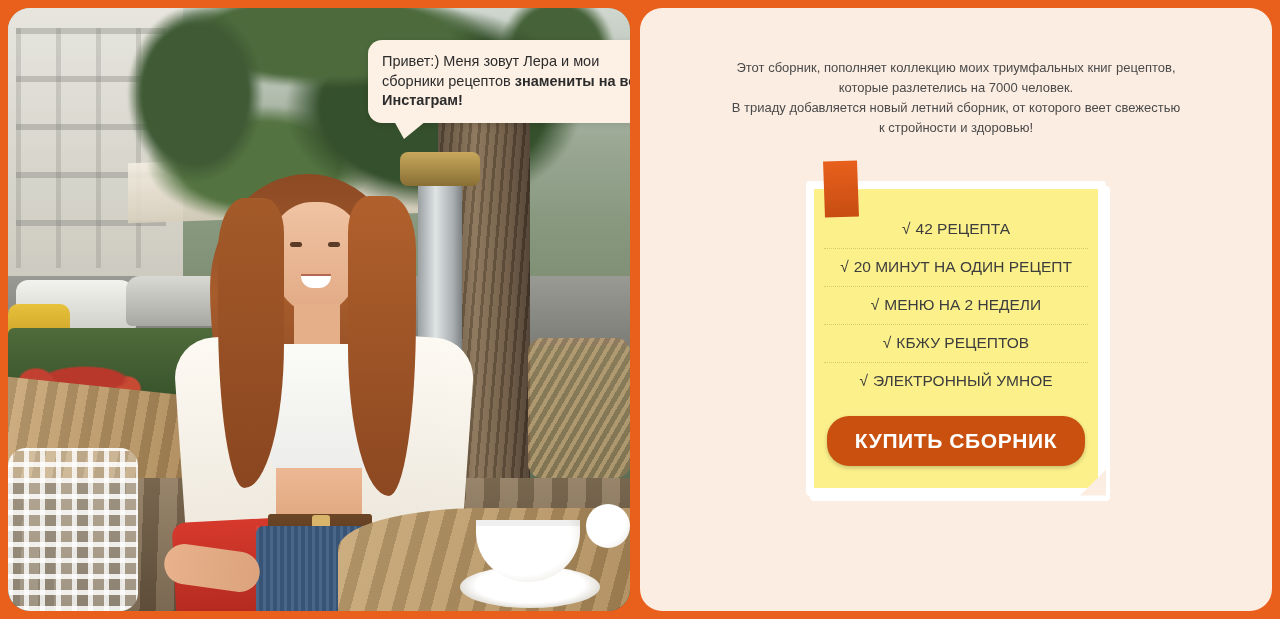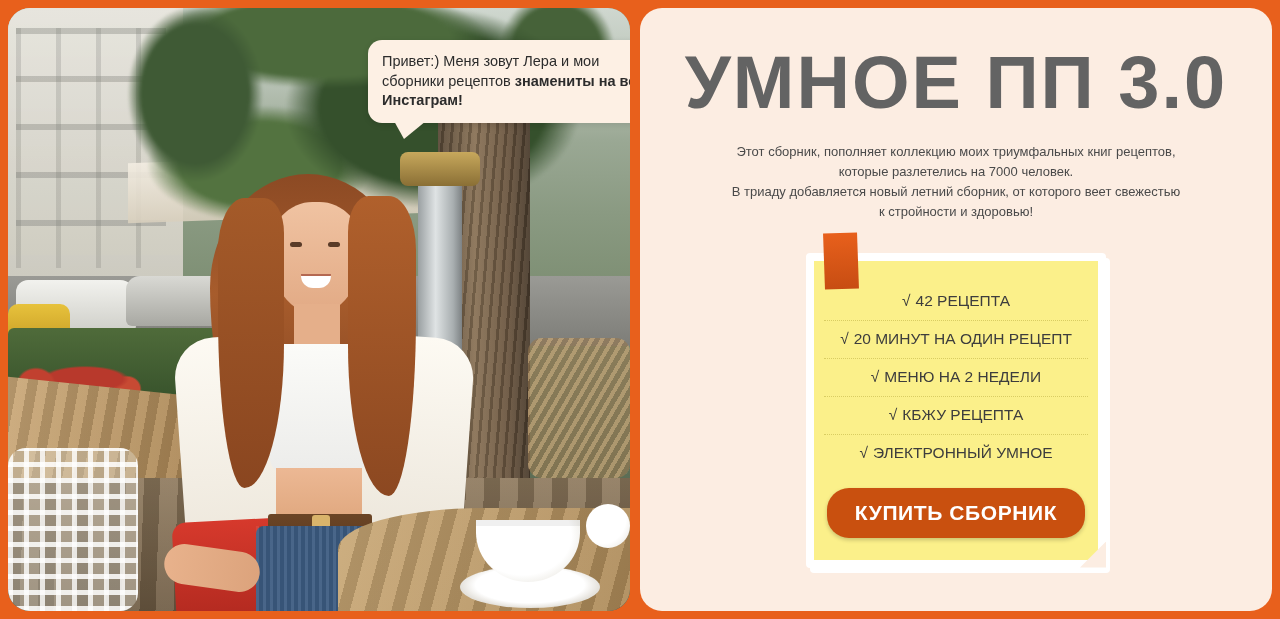--- a/index.html
+++ b/index.html
@@ -312,21 +312,21 @@
     margin-top: 22px;
     width: 560px;
     text-align: center;
     font-size: 13px;
     line-height: 1.55;
     color: #4a4a4a;
   }
 
   .card-wrap {
     position: relative;
-    margin-top: 30px;
+    margin-top: 42px;
     width: 300px;
   }
   .tape {
     position: absolute;
     left: 18px; top: -20px;
     width: 34px; height: 56px;
     background: linear-gradient(180deg,#e8601c,#c74d12);
     transform: rotate(-2deg);
     z-index: 3;
   }
@@ -420,21 +420,20 @@
     <div class="ph-saucer"></div>
     <div class="ph-cup"></div>
     <div class="ph-cup2"></div>
 
     <div class="bubble">
       <span>Привет:) Меня зовут Лера и мои сборники рецептов </span><b>знамениты на весь Инстаграм!</b>
     </div>
   </div>
 
   <div class="right-panel">
-    <h1 class="title">УМНОЕ ПП 3.0</h1>
 
     <div class="subtitle">
       <div>Этот сборник, пополняет коллекцию моих триумфальных книг рецептов,</div>
       <div>которые разлетелись на 7000 человек.</div>
       <div>В триаду добавляется новый летний сборник, от которого веет свежестью</div>
       <div>к стройности и здоровью!</div>
     </div>
 
     <div class="card-wrap">
       <div class="tape"></div>
@@ -443,21 +442,21 @@
           <li class="note-item">
             <span class="check">√</span><span>42 РЕЦЕПТА</span>
           </li>
           <li class="note-item">
             <span class="check">√</span><span>20 МИНУТ НА ОДИН РЕЦЕПТ</span>
           </li>
           <li class="note-item">
             <span class="check">√</span><span>МЕНЮ НА 2 НЕДЕЛИ</span>
           </li>
           <li class="note-item">
-            <span class="check">√</span><span>КБЖУ РЕЦЕПТА</span>
+            <span class="check">√</span><span>КБЖУ РЕЦЕПТОВ</span>
           </li>
           <li class="note-item">
             <span class="check">√</span><span>ЭЛЕКТРОННЫЙ УМНОЕ</span>
           </li>
         </ul>
         <button class="cta">КУПИТЬ СБОРНИК</button>
         <div class="note-corner"></div>
       </div>
     </div>
   </div>

